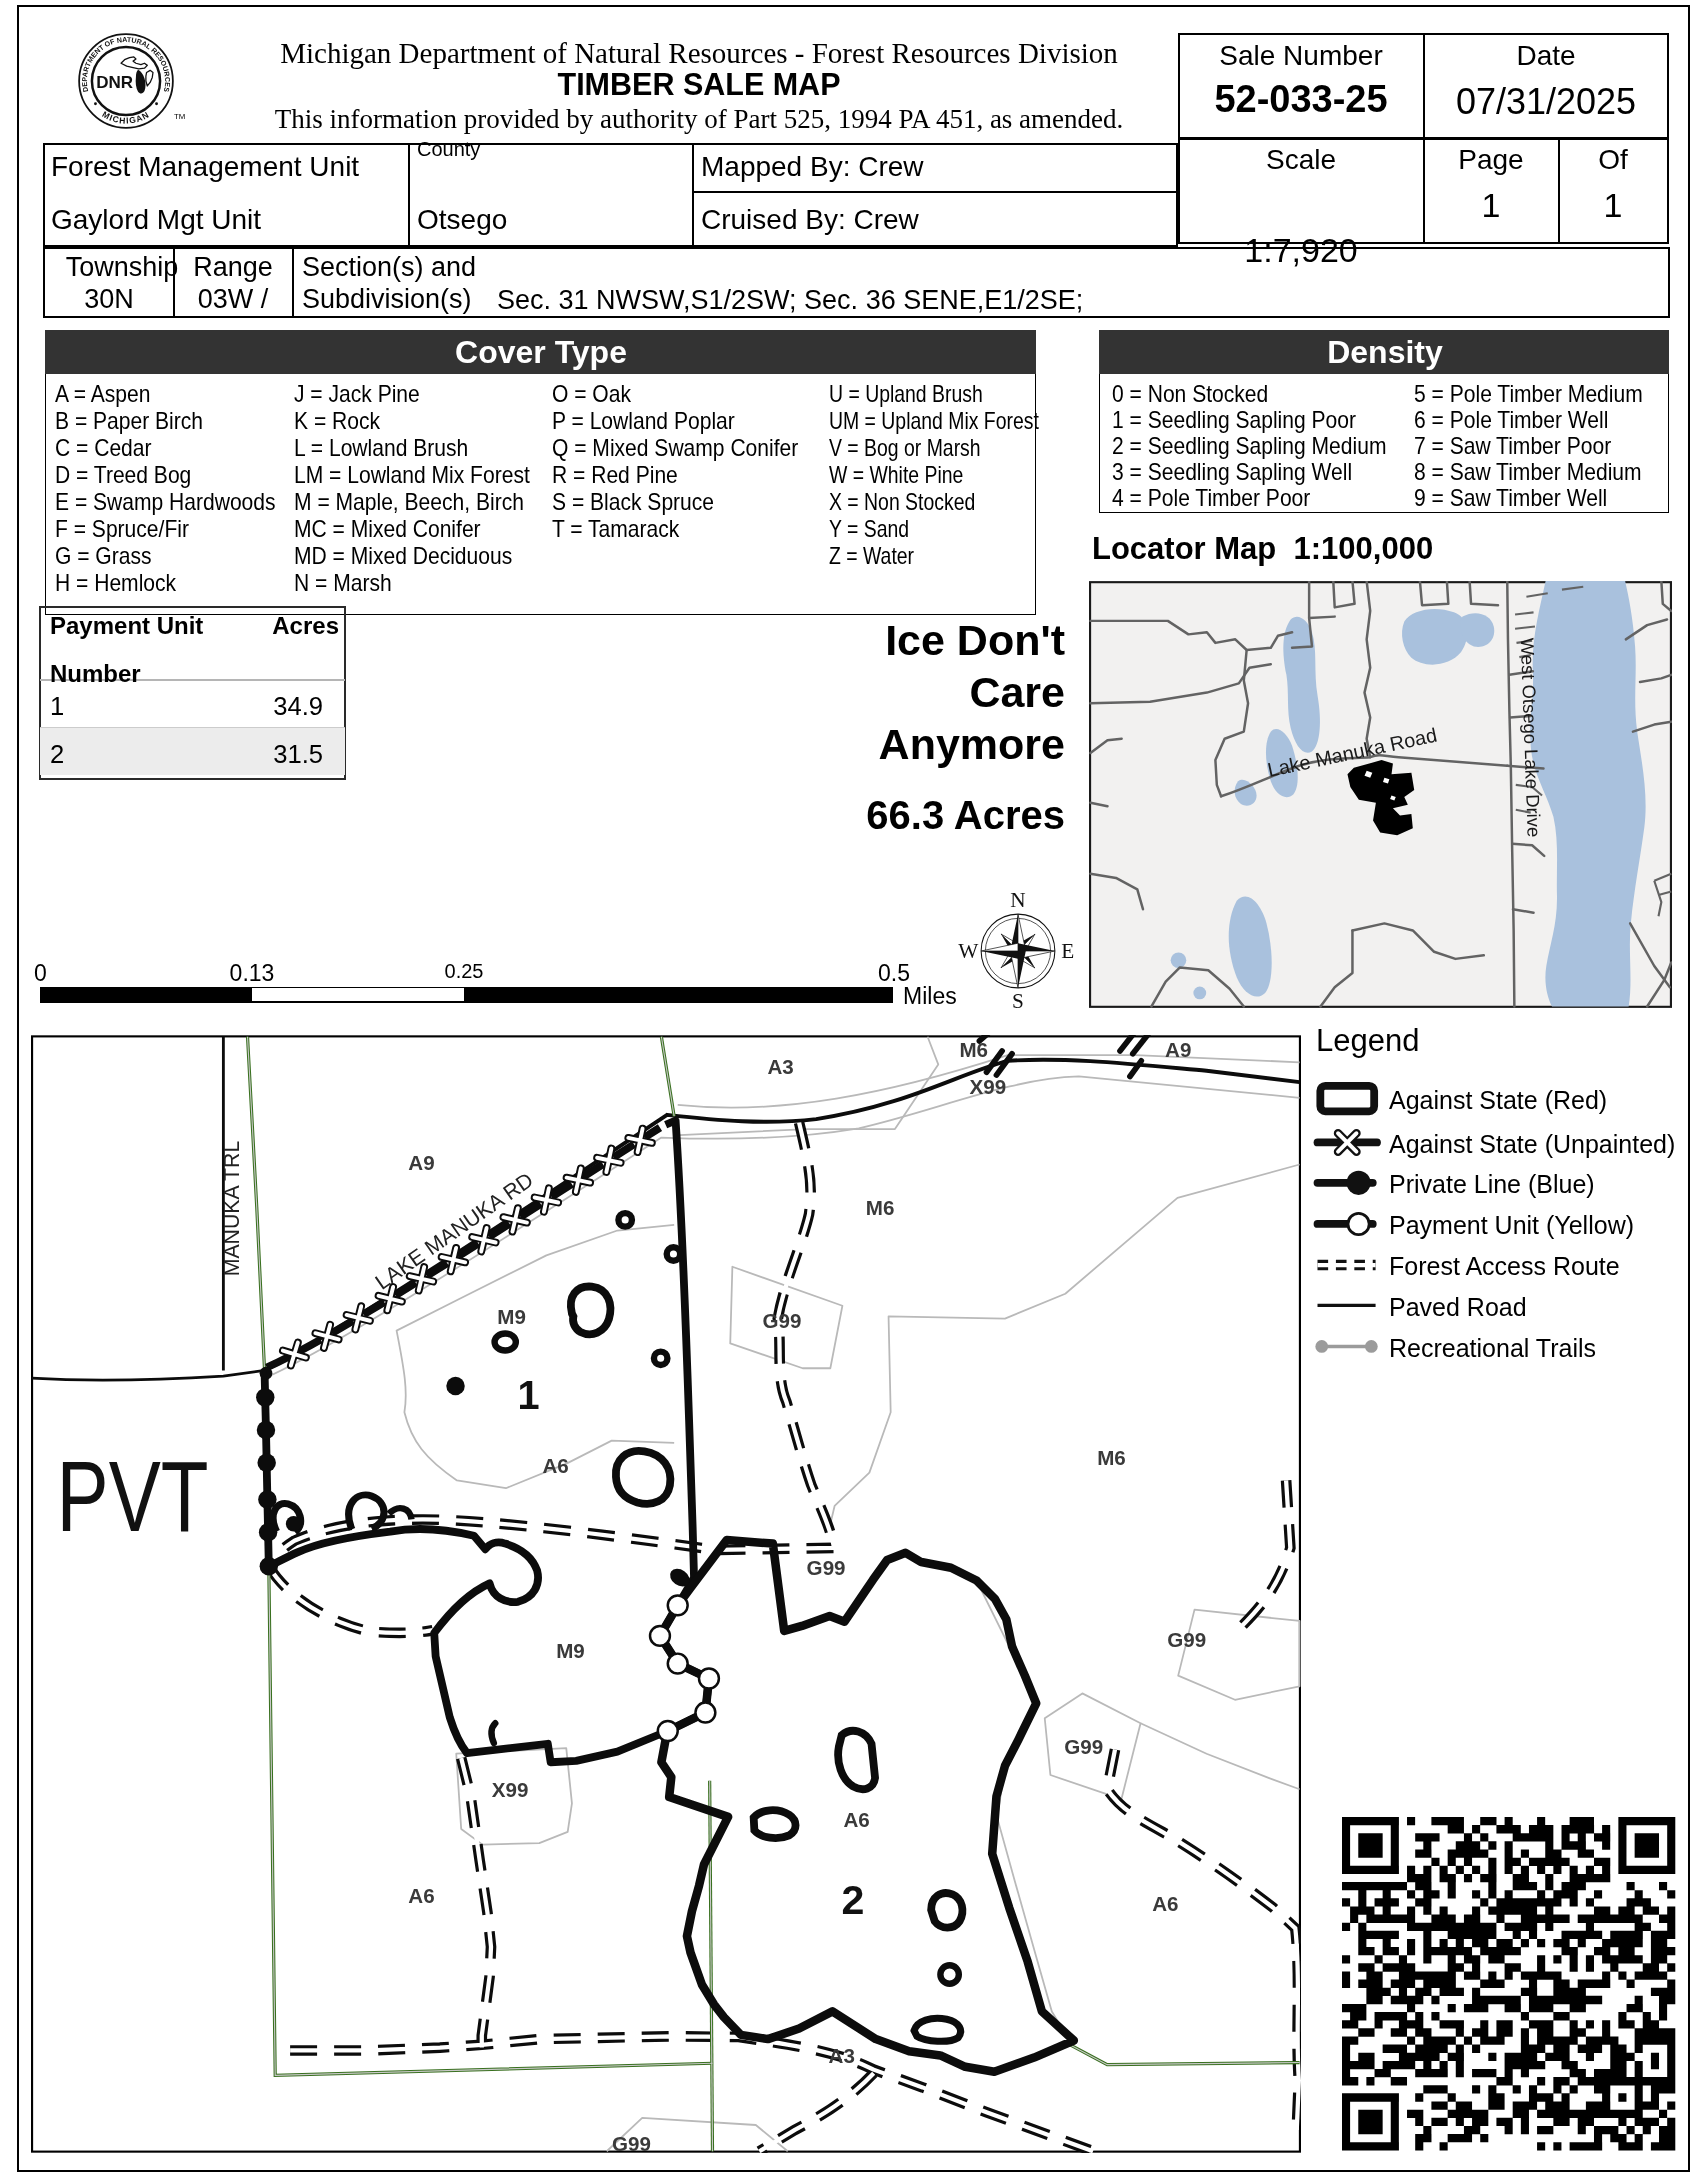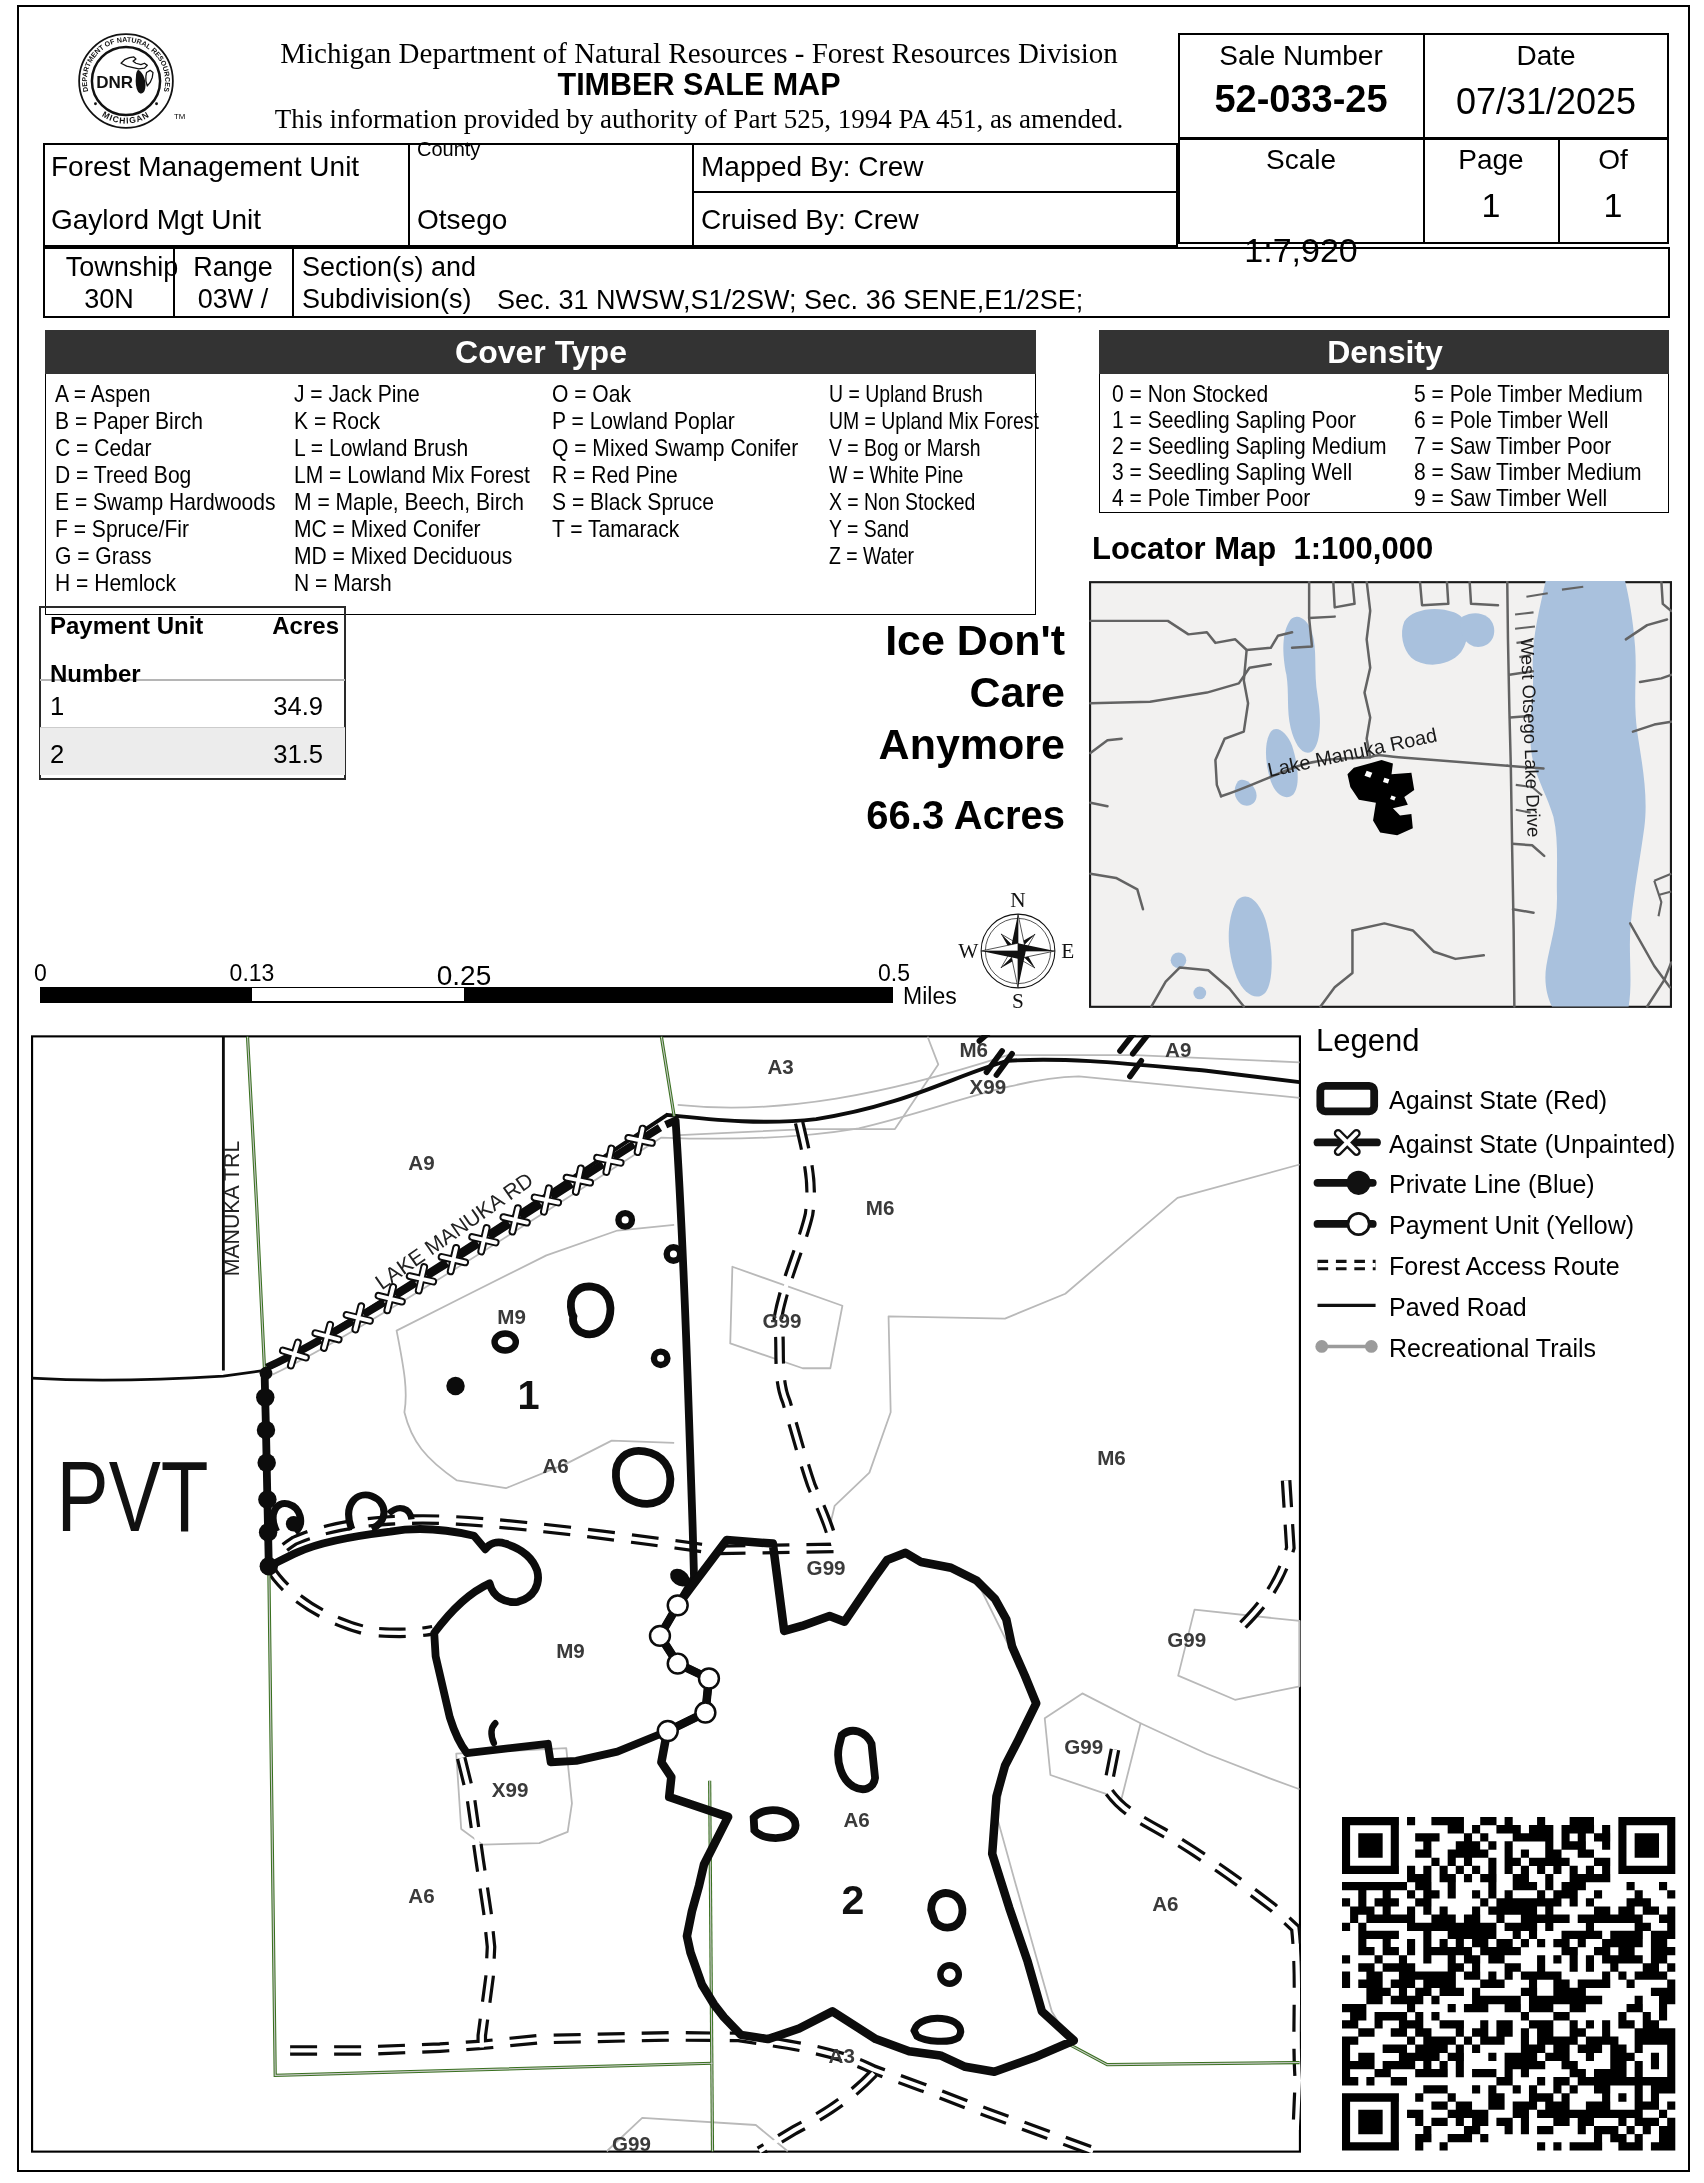--- a/index.html
+++ b/index.html
@@ -144,21 +144,21 @@
 <div class="abs lbl b" style="left:1065px;top:616px;transform:translateX(-100%);font-size:43px;">Ice Don't</div>
 <div class="abs lbl b" style="left:1065px;top:668px;transform:translateX(-100%);font-size:43px;">Care</div>
 <div class="abs lbl b" style="left:1065px;top:720px;transform:translateX(-100%);font-size:43px;">Anymore</div>
 
 <div class="abs lbl b" style="left:1065px;top:793px;transform:translateX(-100%);font-size:40px;">66.3 Acres</div>
 
 <div class="abs" style="left:40px;top:987px;width:853px;height:15.6px;box-sizing:border-box;border:1.4px solid #000;background:#000;"></div>
 <div class="abs" style="left:252px;top:988px;width:212px;height:12.8px;background:#fff;"></div>
 <div class="abs lbl" style="left:34px;top:960px;font-size:23px;">0</div>
 <div class="abs lbl" style="left:252px;top:960px;transform:translateX(-50%);font-size:23px;">0.13</div>
-<div class="abs lbl" style="left:464px;top:960px;transform:translateX(-50%);font-size:28px;">0.25</div>
+<div class="abs lbl" style="left:464px;top:960px;transform:translateX(-50%);font-size:20px;">0.25</div>
 <div class="abs lbl" style="left:894px;top:960px;transform:translateX(-50%);font-size:23px;">0.5</div>
 <div class="abs lbl" style="left:903px;top:983px;font-size:23px;">Miles</div>
 
 <svg class="abs" style="left:940px;top:873px;" width="156" height="156" viewBox="1324 1230 220 220">
 <circle cx="1434" cy="1340" r="52" fill="none" stroke="#111" stroke-width="1.5"></circle>
 <circle cx="1434" cy="1340" r="46" fill="none" stroke="#111" stroke-width="1"></circle>
 <path d="M1458.0,1316.0 L1427.6,1333.6 L1434,1340 Z" fill="#111"></path>
     <path d="M1458.0,1316.0 L1440.4,1346.4 L1434,1340 Z" fill="#fff" stroke="#111" stroke-width="1"></path>
 <path d="M1458.0,1364.0 L1440.4,1333.6 L1434,1340 Z" fill="#111"></path>
     <path d="M1458.0,1364.0 L1427.6,1346.4 L1434,1340 Z" fill="#fff" stroke="#111" stroke-width="1"></path>

